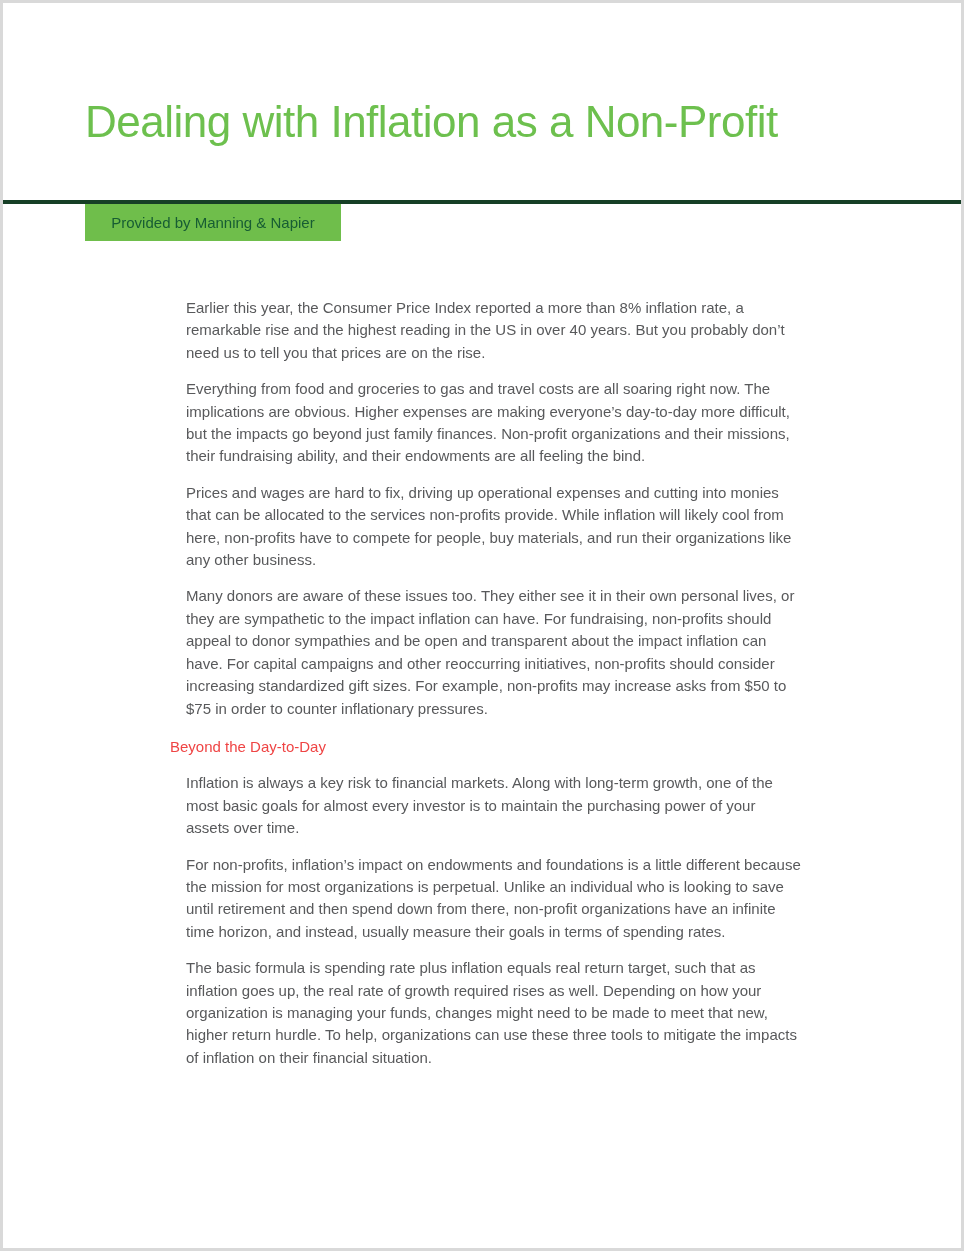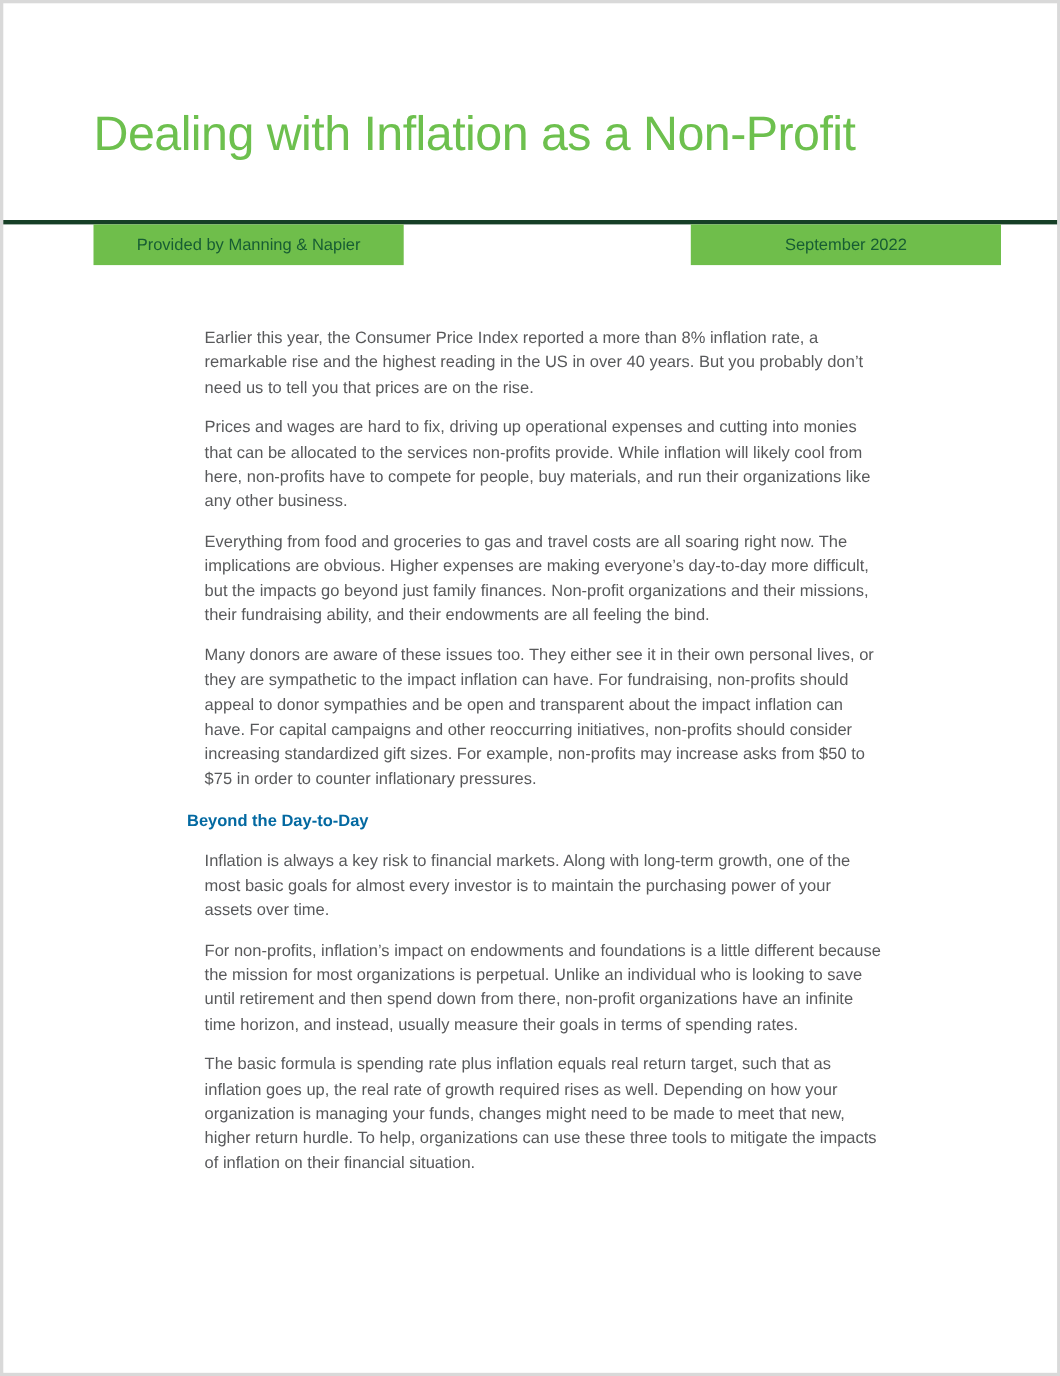--- a/index.html
+++ b/index.html
@@ -33,21 +33,21 @@
     position: absolute;
     left: -3px;
     right: -3px;
     top: 197px;
     height: 4px;
     background: #163f26;
   }
   .banner {
     position: absolute;
     top: 201px;
-    width: 282px;
+    width: 256px;
     height: 37px;
     background: #6fbe4b;
     color: #175d33;
     font-size: 15px;
     display: flex;
     align-items: center;
     justify-content: center;
   }
   .banner-left  { left: 82px; }
   .banner-right { left: 625px; }
@@ -60,45 +60,42 @@
     font-size: 15px;
     line-height: 22.4px;
   }
   .para {
     margin: 0 0 14px 16px;
   }
   .subhead {
     margin: 16px 0 14px 0;
     font-size: 15px;
     line-height: 22.4px;
-    font-weight: bold;
-    color: #0369a1;
+    font-weight: normal;
+    color: #ef4444;
   }
 </style>
 </head>
 <body>
 
 <div class="page">
 
   <h1 class="title">Dealing with Inflation as a Non-Profit</h1>
 
   <div class="rule"></div>
 
   <div class="banner banner-left">
     <span>Provided by Manning &amp; Napier</span>
   </div>
 
-  <div class="banner banner-right">
-    <span>September 2022</span>
-  </div>
 
   <article class="body-copy">
     <p class="para">Earlier this year, the Consumer Price Index reported a more than 8% inflation rate, a remarkable rise and the highest reading in the US in over 40 years. But you probably don’t need us to tell you that prices are on the rise.</p>
+    <p class="para">Everything from food and groceries to gas and travel costs are all soaring right now. The implications are obvious. Higher expenses are making everyone’s day-to-day more difficult, but the impacts go beyond just family finances. Non-profit organizations and their missions, their fundraising ability, and their endowments are all feeling the bind.</p>
     <p class="para">Prices and wages are hard to fix, driving up operational expenses and cutting into monies that can be allocated to the services non-profits provide. While inflation will likely cool from here, non-profits have to compete for people, buy materials, and run their organizations like any other business.</p>
-    <p class="para">Everything from food and groceries to gas and travel costs are all soaring right now. The implications are obvious. Higher expenses are making everyone’s day-to-day more difficult, but the impacts go beyond just family finances. Non-profit organizations and their missions, their fundraising ability, and their endowments are all feeling the bind.</p>
     <p class="para">Many donors are aware of these issues too. They either see it in their own personal lives, or they are sympathetic to the impact inflation can have. For fundraising, non-profits should appeal to donor sympathies and be open and transparent about the impact inflation can have. For capital campaigns and other reoccurring initiatives, non-profits should consider increasing standardized gift sizes. For example, non-profits may increase asks from $50 to $75 in order to counter inflationary pressures.</p>
     <h2 class="subhead">Beyond the Day-to-Day</h2>
     <p class="para">Inflation is always a key risk to financial markets. Along with long-term growth, one of the most basic goals for almost every investor is to maintain the purchasing power of your assets over time.</p>
     <p class="para">For non-profits, inflation’s impact on endowments and foundations is a little different because the mission for most organizations is perpetual. Unlike an individual who is looking to save until retirement and then spend down from there, non-profit organizations have an infinite time horizon, and instead, usually measure their goals in terms of spending rates.</p>
     <p class="para">The basic formula is spending rate plus inflation equals real return target, such that as inflation goes up, the real rate of growth required rises as well. Depending on how your organization is managing your funds, changes might need to be made to meet that new, higher return hurdle. To help, organizations can use these three tools to mitigate the impacts of inflation on their financial situation.</p>
   </article>
 
 </div>
 
 </body></html>

